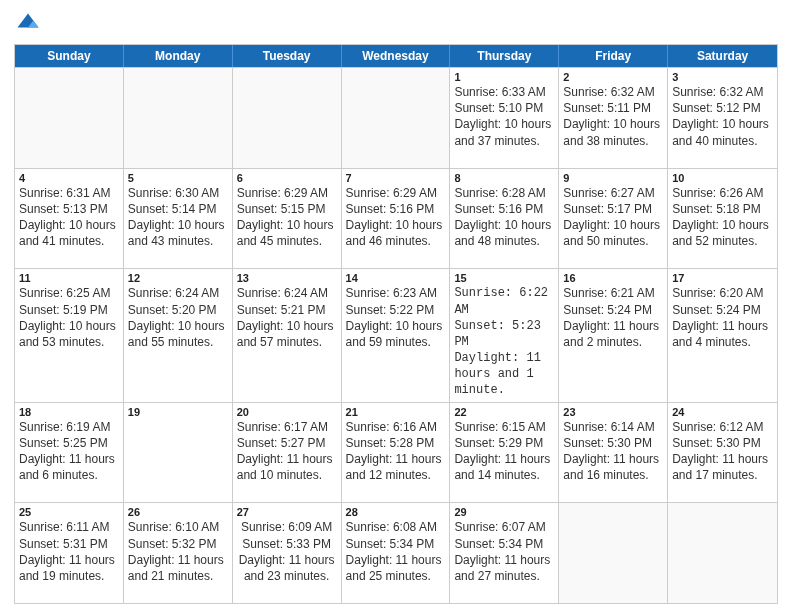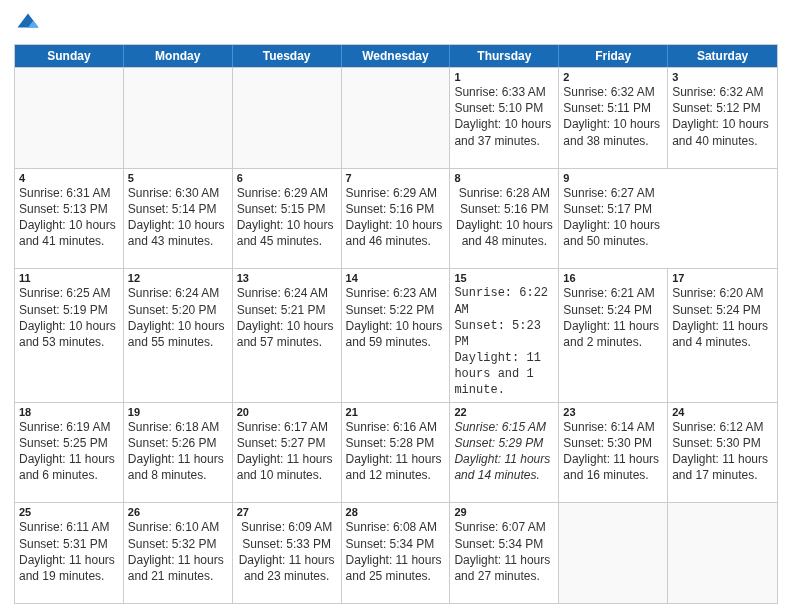--- a/index.html
+++ b/index.html
@@ -183,30 +183,36 @@
 Daylight: 10 hours and 45 minutes.</div>
           </div>
           <div class="cal-cell">
             <span class="day-number">7</span>
             <div class="cell-text" style="white-space: pre-line;">Sunrise: 6:29 AM
 Sunset: 5:16 PM
 Daylight: 10 hours and 46 minutes.</div>
           </div>
           <div class="cal-cell">
             <span class="day-number">8</span>
-            <div class="cell-text" style="white-space: pre-line; text-align: center;">Sunrise: 6:28 AM
+            <div class="cell-text" style="white-space: pre-line;">Sunrise: 6:28 AM
 Sunset: 5:16 PM
 Daylight: 10 hours and 48 minutes.</div>
           </div>
           <div class="cal-cell">
             <span class="day-number">9</span>
             <div class="cell-text" style="white-space: pre-line;">Sunrise: 6:27 AM
 Sunset: 5:17 PM
 Daylight: 10 hours and 50 minutes.</div>
           </div>
+          <div class="cal-cell">
+            <span class="day-number">10</span>
+            <div class="cell-text" style="white-space: pre-line;">Sunrise: 6:26 AM
+Sunset: 5:18 PM
+Daylight: 10 hours and 52 minutes.</div>
+          </div>
         </div>
         <div class="cal-row">
           <div class="cal-cell">
             <span class="day-number">11</span>
             <div class="cell-text" style="white-space: pre-line;">Sunrise: 6:25 AM
 Sunset: 5:19 PM
 Daylight: 10 hours and 53 minutes.</div>
           </div>
           <div class="cal-cell">
             <span class="day-number">12</span>
@@ -247,39 +253,36 @@
         </div>
         <div class="cal-row">
           <div class="cal-cell">
             <span class="day-number">18</span>
             <div class="cell-text" style="white-space: pre-line;">Sunrise: 6:19 AM
 Sunset: 5:25 PM
 Daylight: 11 hours and 6 minutes.</div>
           </div>
           <div class="cal-cell">
             <span class="day-number">19</span>
-            <div class="cell-text" style="white-space: pre-line;">Sunrise: 6:18 AM
-Sunset: 5:26 PM
-Daylight: 11 hours and 8 minutes.</div>
           </div>
           <div class="cal-cell">
             <span class="day-number">20</span>
             <div class="cell-text" style="white-space: pre-line;">Sunrise: 6:17 AM
 Sunset: 5:27 PM
 Daylight: 11 hours and 10 minutes.</div>
           </div>
           <div class="cal-cell">
             <span class="day-number">21</span>
             <div class="cell-text" style="white-space: pre-line;">Sunrise: 6:16 AM
 Sunset: 5:28 PM
 Daylight: 11 hours and 12 minutes.</div>
           </div>
           <div class="cal-cell">
             <span class="day-number">22</span>
-            <div class="cell-text" style="white-space: pre-line; font-style: italic;">Sunrise: 6:15 AM
+            <div class="cell-text" style="white-space: pre-line;">Sunrise: 6:15 AM
 Sunset: 5:29 PM
 Daylight: 11 hours and 14 minutes.</div>
           </div>
           <div class="cal-cell">
             <span class="day-number">23</span>
             <div class="cell-text" style="white-space: pre-line;">Sunrise: 6:14 AM
 Sunset: 5:30 PM
 Daylight: 11 hours and 16 minutes.</div>
           </div>
           <div class="cal-cell">

